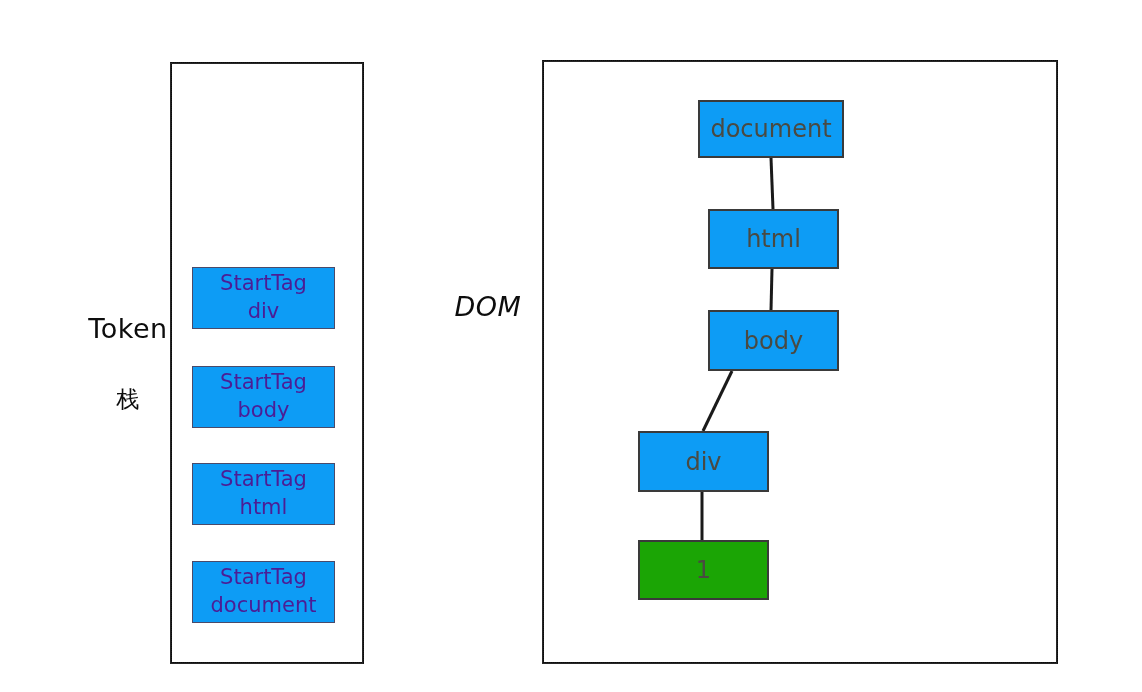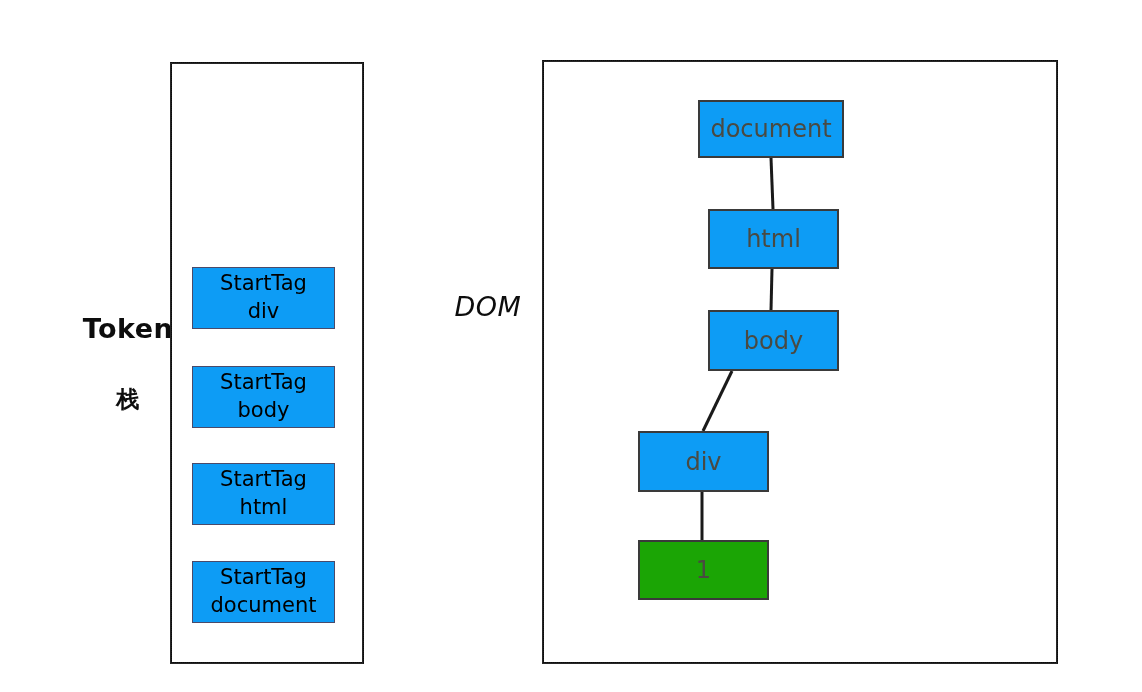--- a/index.html
+++ b/index.html
@@ -59,21 +59,21 @@
     left: 192px;
     width: 143px;
     height: 62px;
     background: #0d9cf5;
     border: 1px solid #4a4a6a;
     box-sizing: border-box;
     display: flex;
     flex-direction: column;
     align-items: center;
     justify-content: center;
-    color: #000000;
+    color: #4c1d95;
     font-size: 21px;
     line-height: 1.32;
   }
   .token-cell .ttype,
   .token-cell .tname { display: block; }
 
   
   #dom-box { left: 542px; top: 60px; width: 516px; height: 604px; }
 
   .node {
@@ -99,21 +99,21 @@
   #edges {
     position: absolute;
     left: 0; top: 0;
     width: 1142px; height: 692px;
     pointer-events: none;
   }
 </style>
 </head>
 <body>
 
-<div class="caption" style="left:58px; top:275px; width:140px;font-weight:bold;">
+<div class="caption" style="left:58px; top:275px; width:140px;">
   <div>Token</div>
   <div style="font-size:23px;">栈</div>
 </div>
 
 <div class="sketch-box" id="token-stack-box"></div>
 
 <div class="token-cell" style="top:267px;">
   <span class="ttype">StartTag</span>
   <span class="tname">div</span>
 </div>

